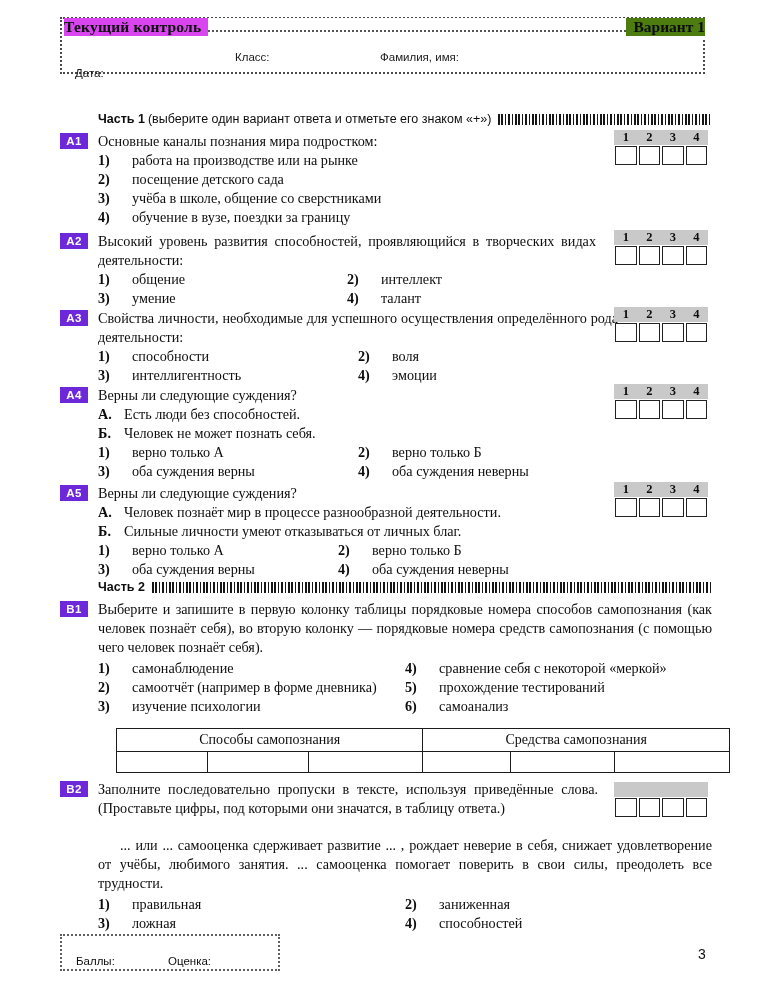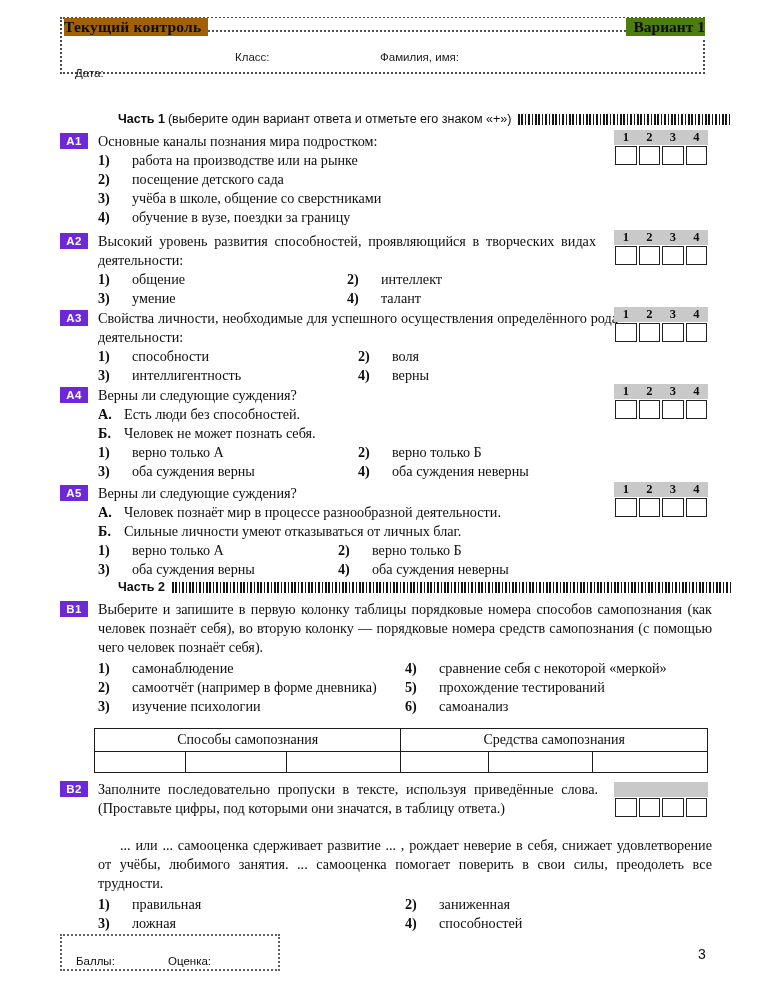--- a/index.html
+++ b/index.html
@@ -43,21 +43,21 @@
     align-items: baseline;
     background: #ffffff;
   }
   .header-title {
     font-family: "Liberation Serif", serif;
     font-weight: bold;
     font-size: 15.5px;
     letter-spacing: 0.2px;
     white-space: nowrap;
     padding-right: 7px;
-    background: #a16207;
+    background: #d946ef;
   }
   .dot-filler {
     flex: 1 1 auto;
     border-bottom: 2px dotted #555;
     margin-bottom: 4px;
     height: 1px;
   }
   .header-variant {
     font-family: "Liberation Serif", serif;
     font-weight: bold;
@@ -93,21 +93,20 @@
     letter-spacing: 0.4px;
   }
 
   
   .part-head {
     position: absolute;
     display: flex;
     align-items: center;
     font-family: "Liberation Sans", sans-serif;
     font-size: 12.5px;
-    margin-left: 20px;
   }
   .part-head .pt-strong { font-weight: bold; white-space: nowrap; }
   .part-head .pt-rest { white-space: nowrap; margin-left: 3px; }
   .hatch {
     margin-left: 7px;
     height: 11px;
     flex: 1 1 auto;
     background-image: repeating-linear-gradient(
       to right, #161616 0px, #161616 1.6px, #ffffff 1.6px, #ffffff 3.4px);
   }
@@ -199,21 +198,21 @@
     flex: 1 1 0;
     height: 19px;
     border: 1.4px solid #222;
     background: #ffffff;
     box-sizing: border-box;
   }
 
   
   .b1table {
     position: absolute;
-    left: 94px;
+    left: 116px;
     top: 728px;
     width: 614px;
     border-collapse: collapse;
     border-radius: 21px;
   }
   .b1table th, .b1table td {
     border: 1.4px solid #1c1c1c;
     font-family: "Liberation Serif", serif;
     font-weight: normal;
     font-size: 14px;
@@ -374,21 +373,21 @@
             <span>интеллигентность</span>
           </div>
         </div>
         <div class="col">
           <div class="opt-line">
             <span class="on">2)</span>
             <span>воля</span>
           </div>
           <div class="opt-line">
             <span class="on">4)</span>
-            <span>верны</span>
+            <span>эмоции</span>
           </div>
         </div>
       </div>
     </div>
   </div>
   <div class="agrid" style="left:614px; top:307px;">
     <div class="ghead">
       <div>1</div>
       <div>2</div>
       <div>3</div>

